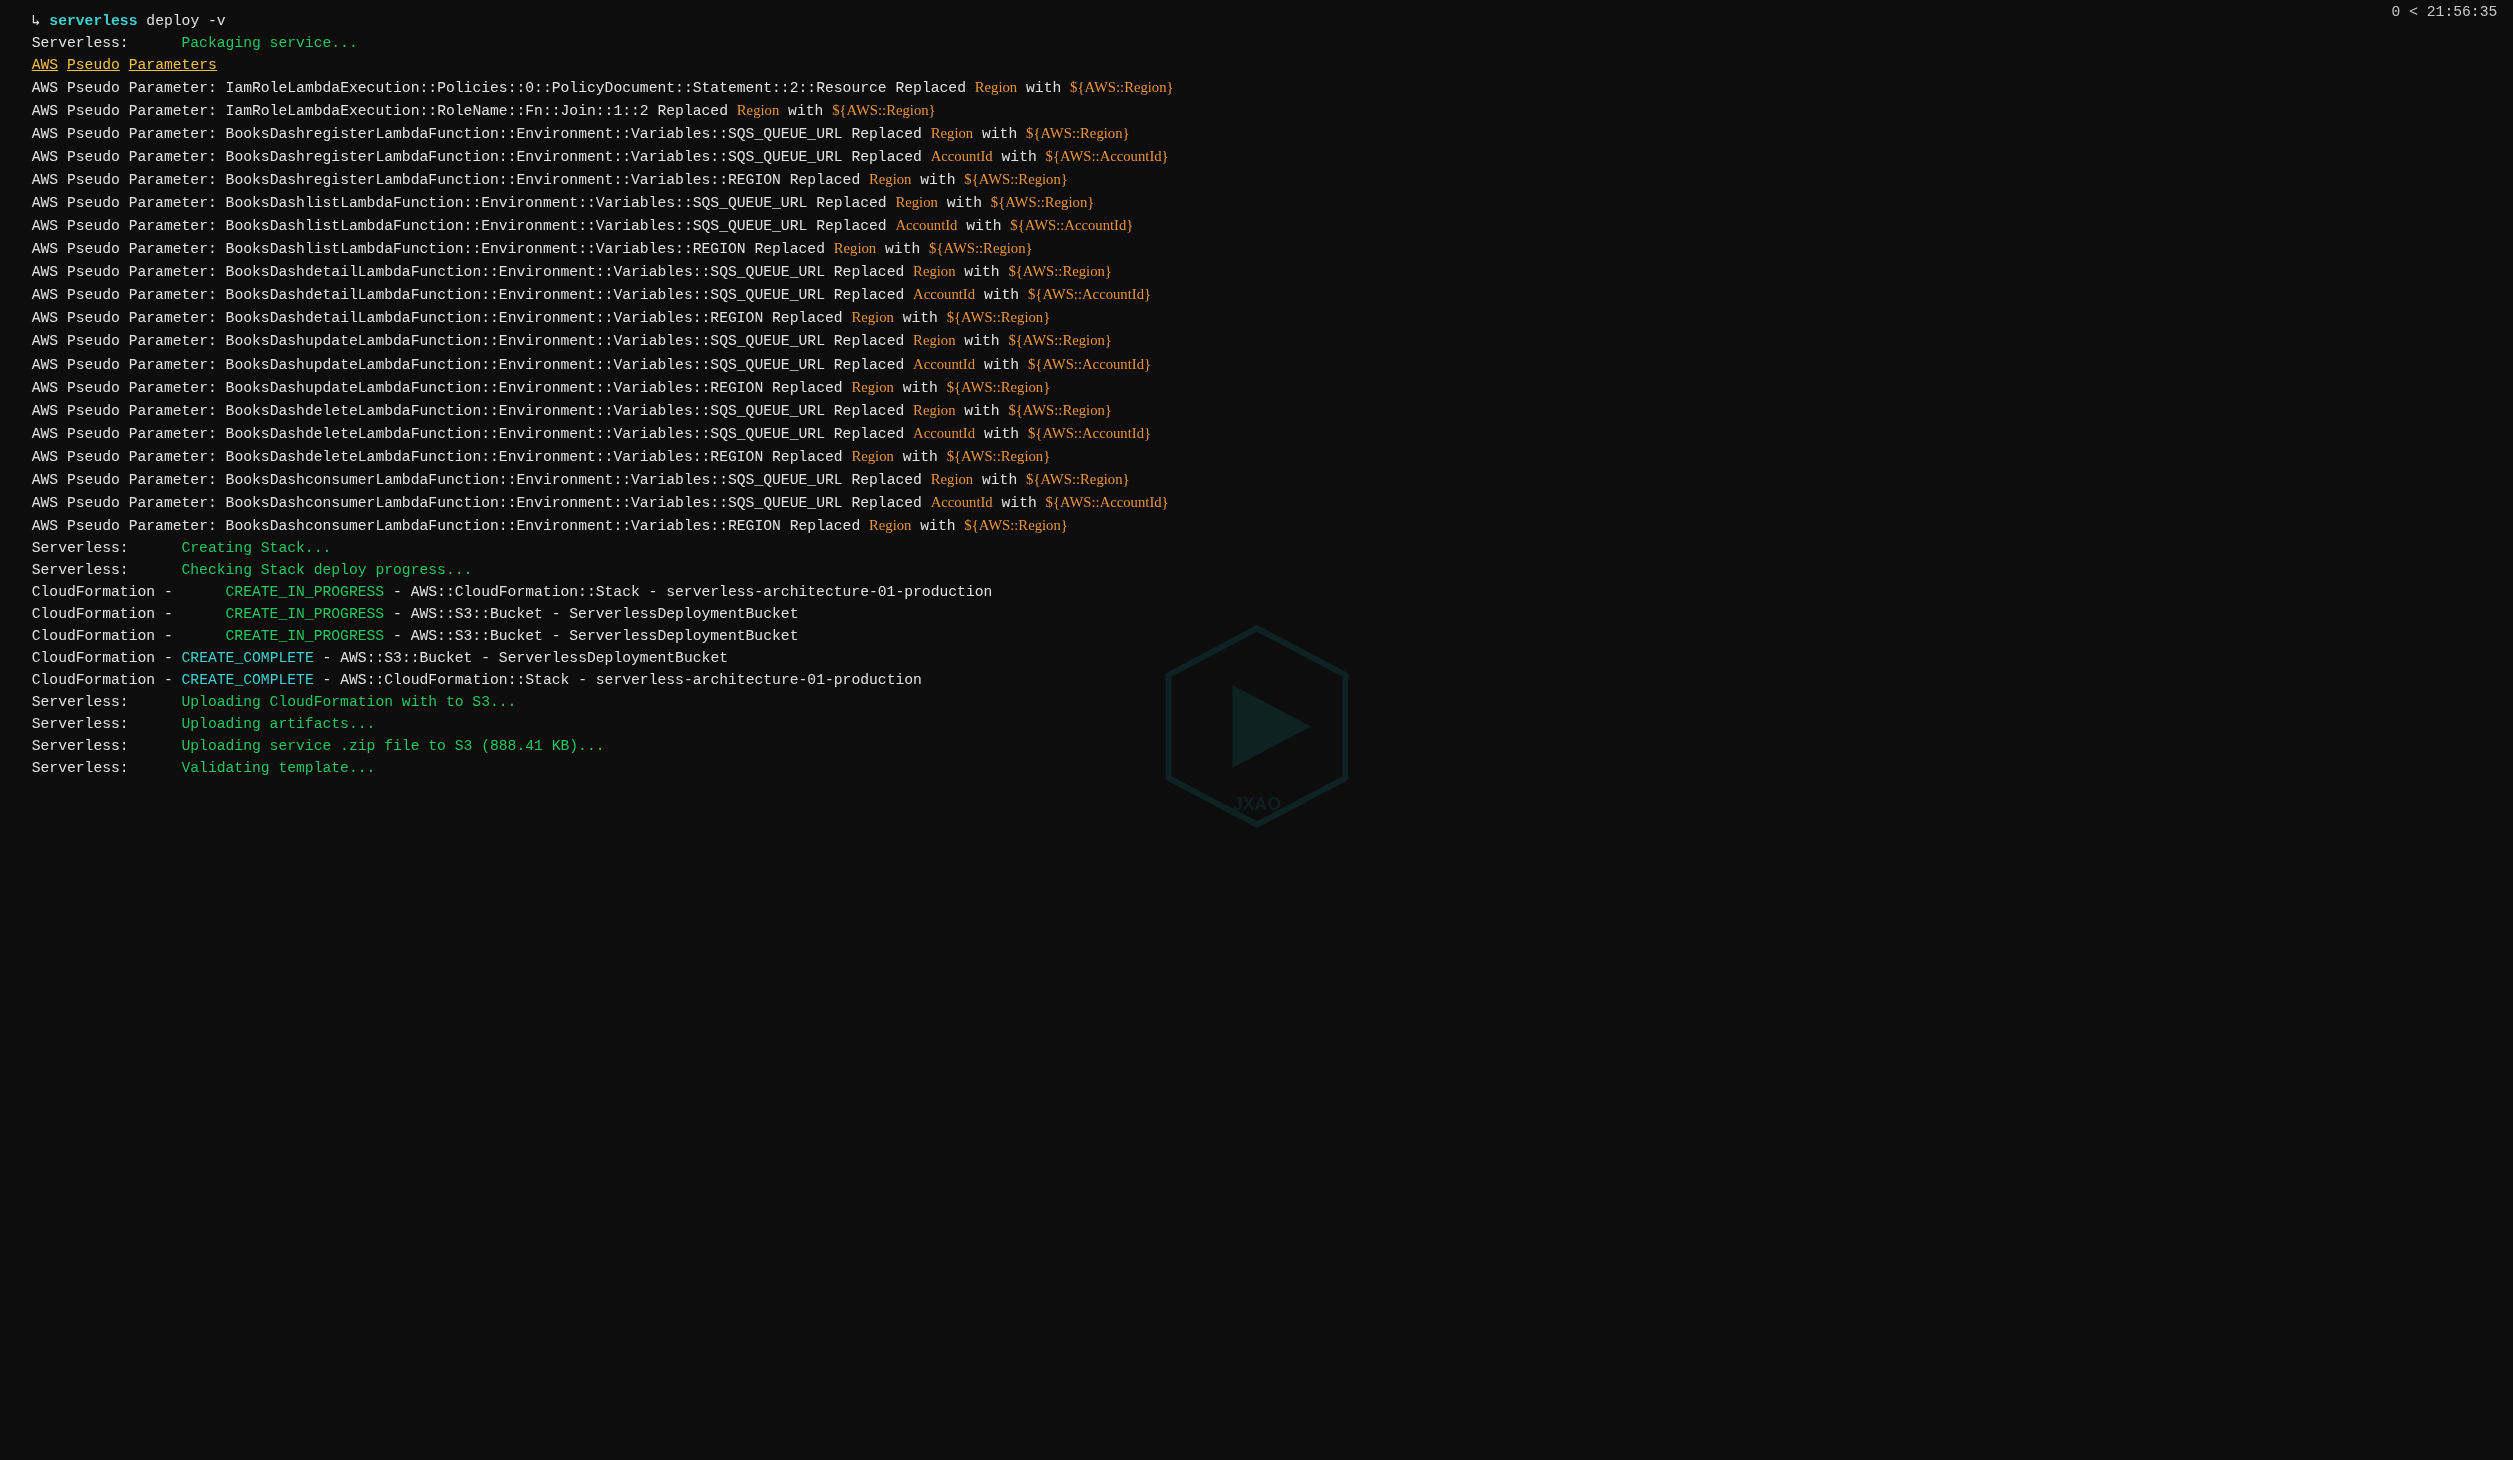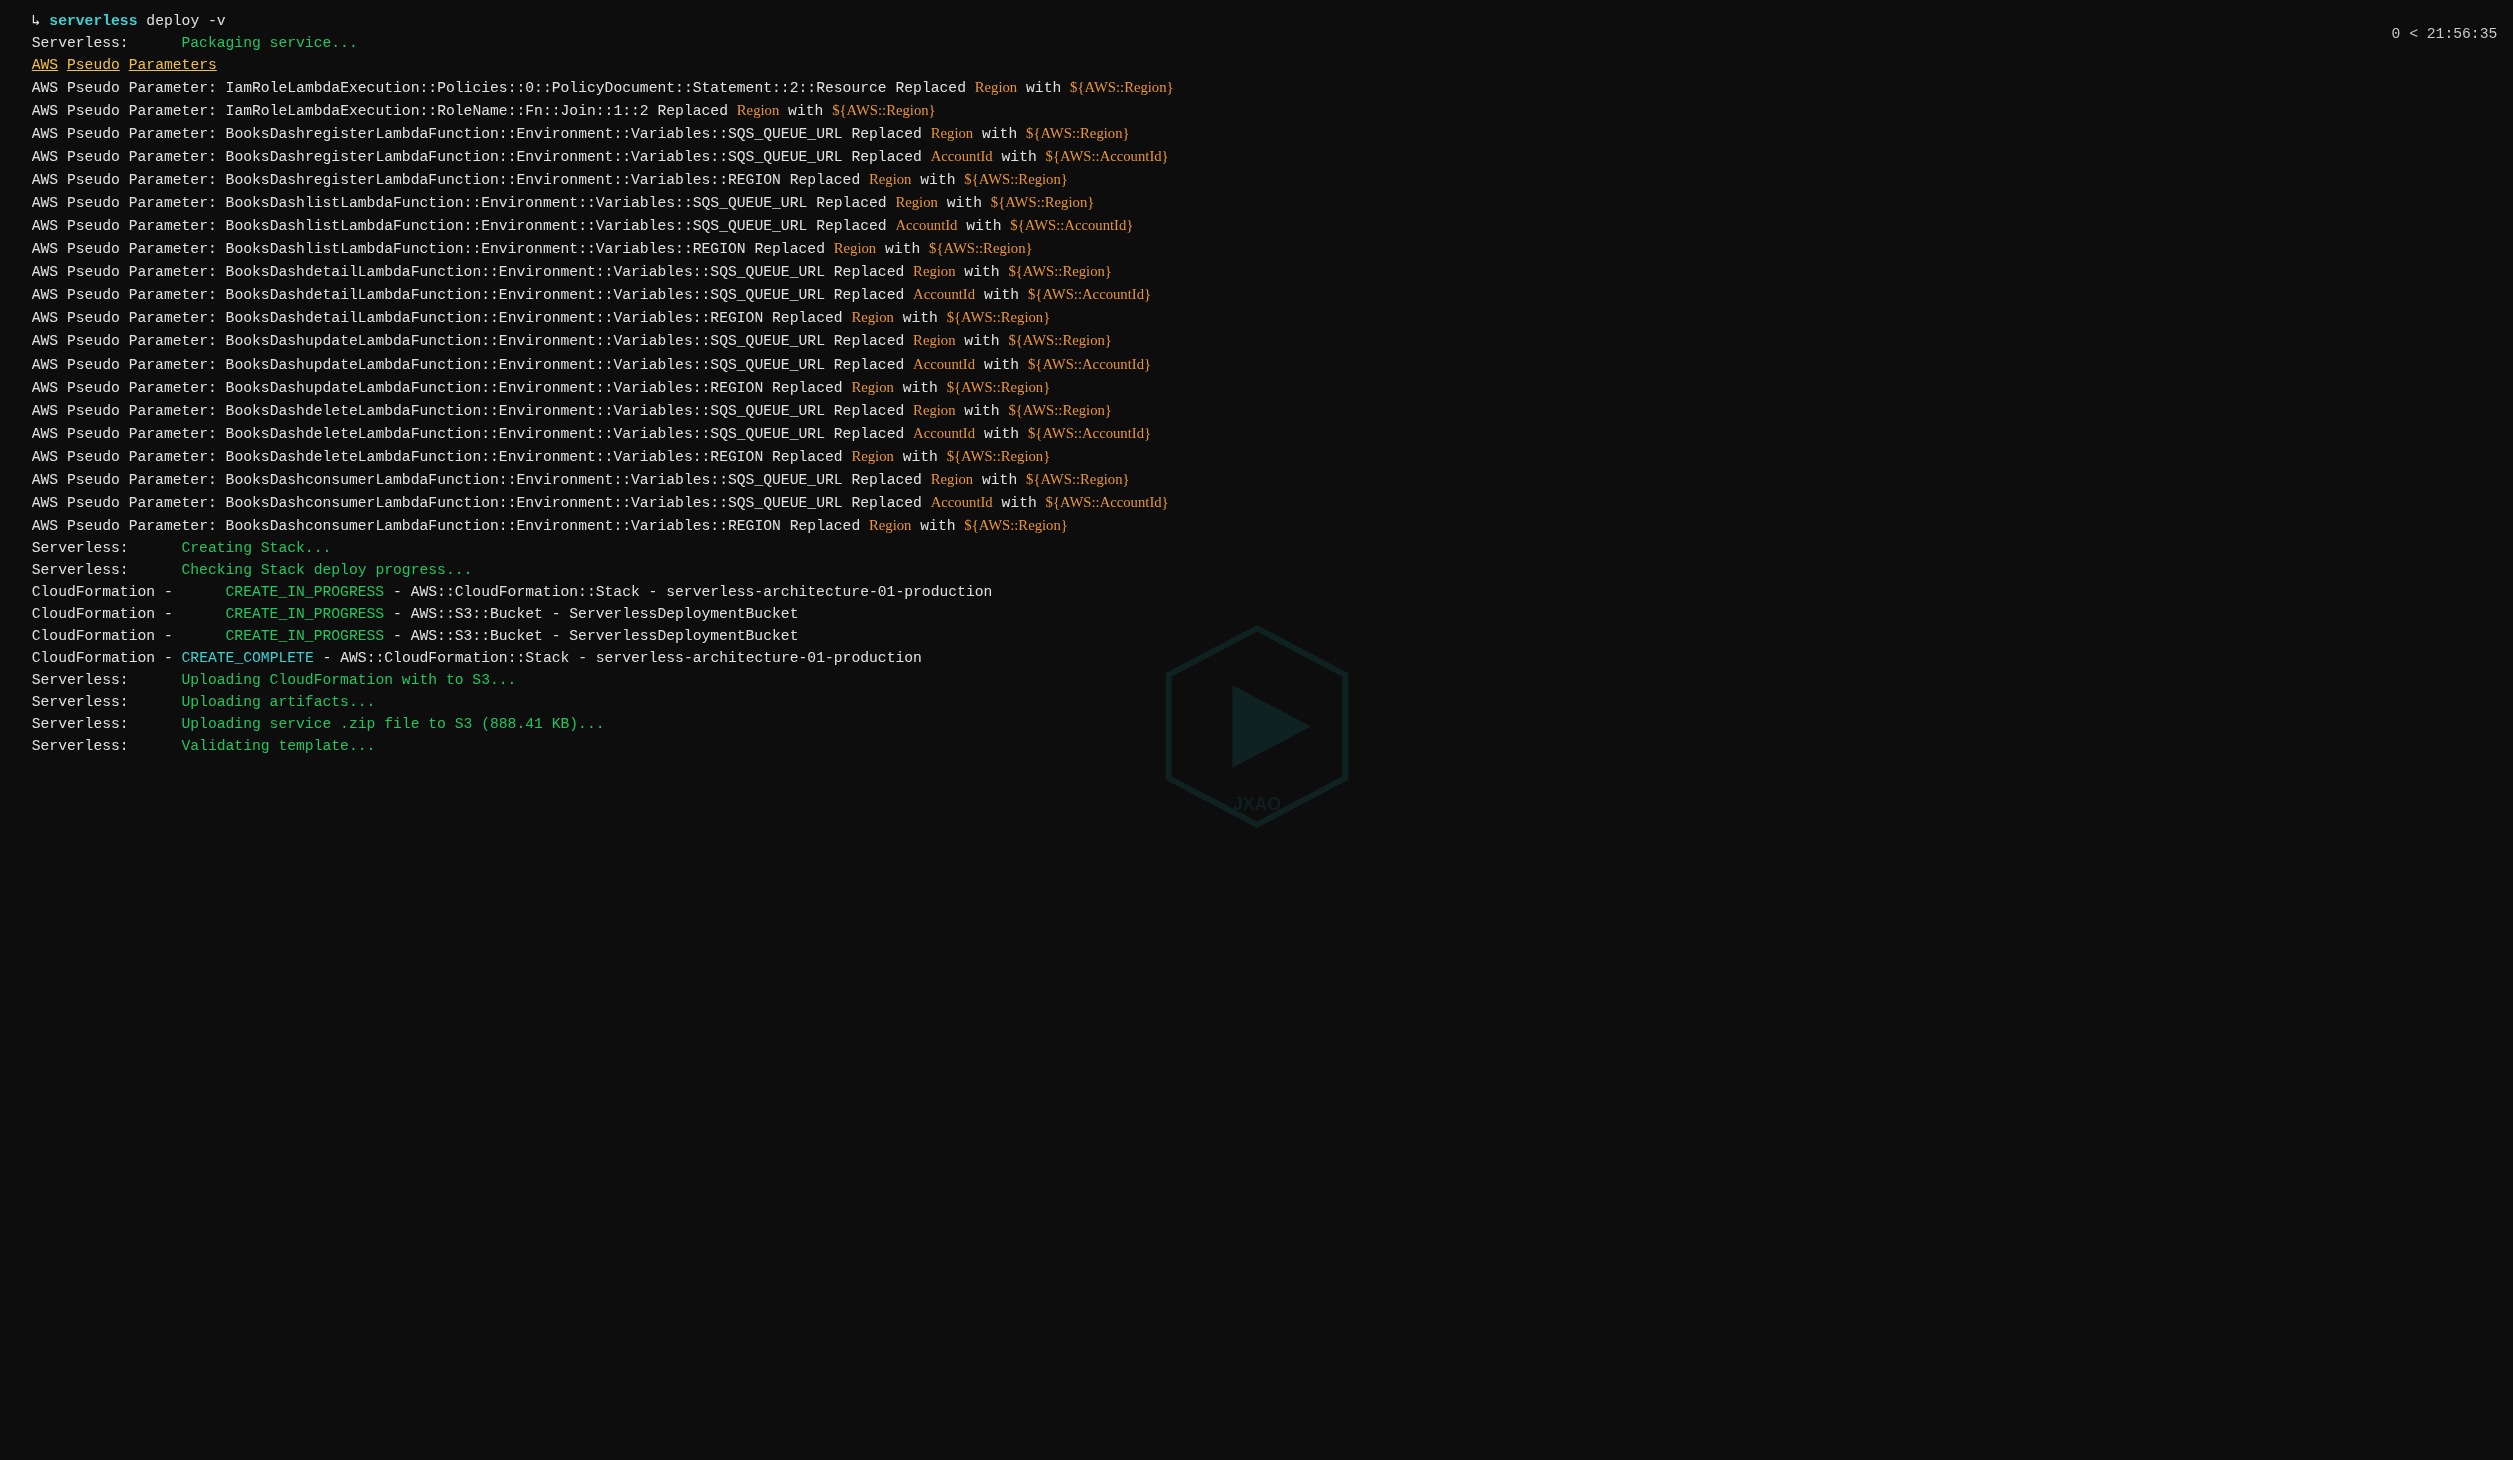--- a/index.html
+++ b/index.html
@@ -27,21 +27,21 @@
     }
 
     .line {
       white-space: pre;
       display: block;
       margin-left: 16px;
     }
 
     .timestamp {
       position: absolute;
-      top: 23px;
+      top: 1px;
       right: 15.7px;
       color: #c8c8c8;
       font-family: 'Courier New', Courier, monospace;
       font-size: 14.7px;
     }
 
     .yellow { color: #22c55e; padding-left: 44px; }
     .cyan { color: #40d0d0; }
     .orange { color: #e8943a; font-family: Liberation Serif, serif; }
     .white { color: #e0e0e0; }
@@ -120,20 +120,21 @@
   <span class="line"><span class="white">Serverless: </span><span class="yellow">Creating Stack...</span></span>
 
   <span class="line"><span class="white">Serverless: </span><span class="yellow">Checking Stack deploy progress...</span></span>
 
   <span class="line"><span class="white">CloudFormation - </span><span class="yellow">CREATE_IN_PROGRESS</span><span class="white"> - AWS::CloudFormation::Stack - serverless-architecture-01-production</span></span>
 
   <span class="line"><span class="white">CloudFormation - </span><span class="yellow">CREATE_IN_PROGRESS</span><span class="white"> - AWS::S3::Bucket - ServerlessDeploymentBucket</span></span>
 
   <span class="line"><span class="white">CloudFormation - </span><span class="yellow">CREATE_IN_PROGRESS</span><span class="white"> - AWS::S3::Bucket - ServerlessDeploymentBucket</span></span>
 
+  <span class="line"><span class="white">CloudFormation - </span><span class="cyan">CREATE_COMPLETE</span><span class="white"> - AWS::S3::Bucket - ServerlessDeploymentBucket</span></span>
 
   <span class="line"><span class="white">CloudFormation - </span><span class="cyan">CREATE_COMPLETE</span><span class="white"> - AWS::CloudFormation::Stack - serverless-architecture-01-production</span></span>
 
 
   <span class="line"><span class="white">Serverless: </span><span class="yellow">Uploading CloudFormation with to S3...</span></span>
 
   <span class="line"><span class="white">Serverless: </span><span class="yellow">Uploading artifacts...</span></span>
 
   <span class="line"><span class="white">Serverless: </span><span class="yellow">Uploading service .zip file to S3 (888.41 KB)...</span></span>
 

